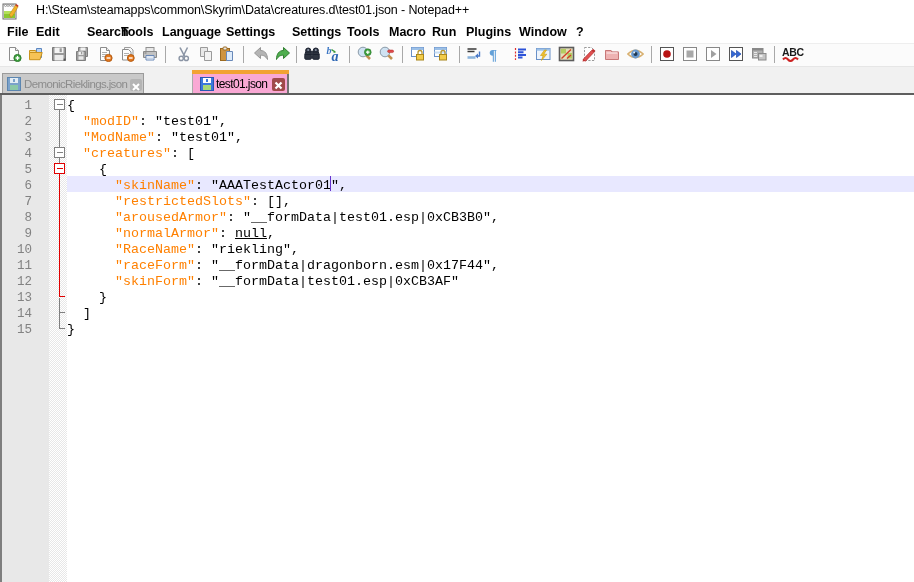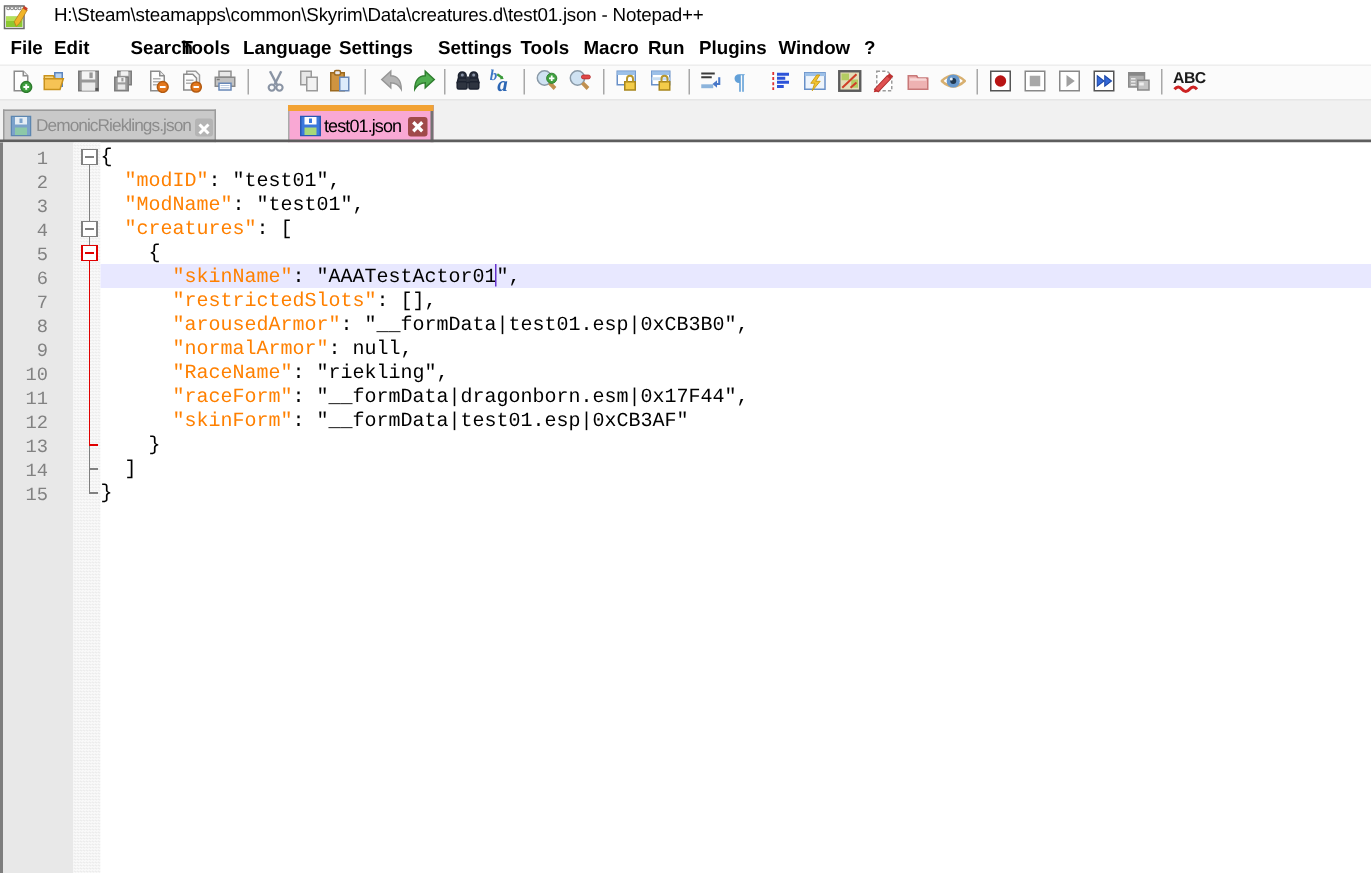--- a/index.html
+++ b/index.html
@@ -27,21 +27,21 @@
   font-family:"Liberation Mono", monospace; font-size:12.5px; line-height:16px; color:#828282; }
 #foldmargin { position:absolute; left:47px; top:0; width:18px; height:487.5px; background:#fff;
   background-image:conic-gradient(#e7e7e7 25%, transparent 25% 50%, #e7e7e7 50% 75%, transparent 75%);
   background-size:2px 2px; }
 #foldsvg { position:absolute; left:47px; top:0; }
 #codearea { position:absolute; left:65px; top:1.5px; width:847px; }
 #codearea pre { font-family:"Liberation Mono", monospace; font-size:13.3333px; line-height:16px;
   white-space:pre; color:#000; padding-left:0px; }
 #codearea pre.cur { background:#e8e8ff; }
 .k { color:#ff8000; }
-.b { font-weight:normal; } .n { font-weight:normal; }
+.b { font-weight:normal; } .n { font-weight:normal;text-decoration:underline; }
 #codearea pre span.t { position:relative; top:1.5px; display:inline-block; }
 #caret { position:absolute; left:327.5px; top:81.5px; width:1.5px; height:15px; background:#6633cc; }
 </style>
 </head>
 <body>
 <div id="titlebar">
   <svg id="title-ico" width="17" height="17" viewBox="0 0 17 17">
     <rect x="1" y="1" width="13" height="15" fill="#fff" stroke="#6a6a6a"></rect>
     <rect x="2" y="8" width="11" height="7" fill="#8cc832"></rect>
     <rect x="2" y="8" width="11" height="3" fill="#b4e05a"></rect>

